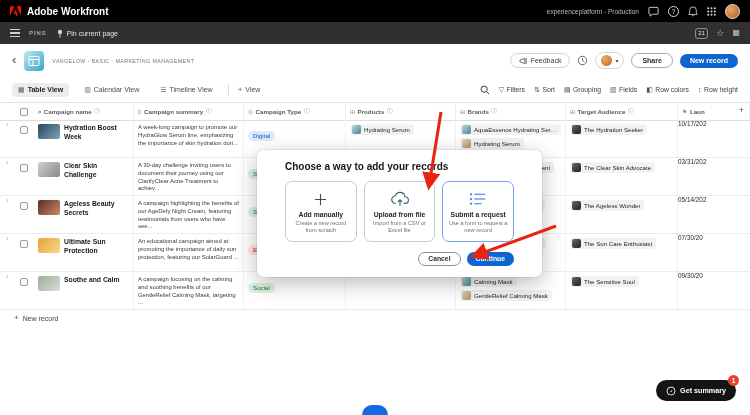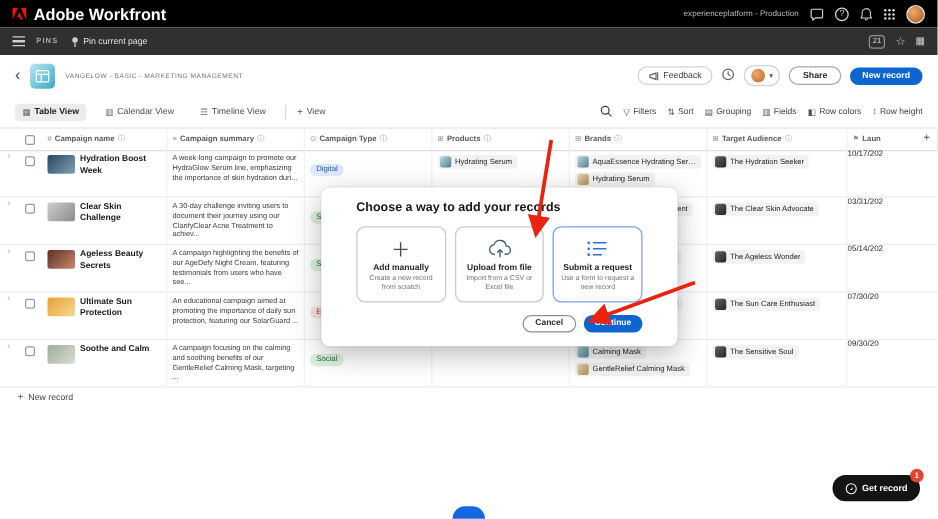--- a/index.html
+++ b/index.html
@@ -4,21 +4,21 @@
 <style>
   html,body{margin:0;padding:0}
   body{
     width:750px;height:415px;position:relative;overflow:hidden;background:#fff;
     font-family:"Liberation Sans","DejaVu Sans",sans-serif;
     -webkit-font-smoothing:antialiased;
   }
   
   .topbar{position:absolute;top:0;left:0;right:0;height:22px;background:#000;
     display:flex;align-items:center;padding:0 10px;gap:6px;box-sizing:border-box}
-  .brand{color:#fff;font-size:13px;font-weight:bold}
+  .brand{color:#fff;font-size:10px;font-weight:bold}
   .topbar-right{margin-left:auto;display:flex;align-items:center;gap:9px}
   .env{color:#bdbdbd;font-size:6.5px}
   .ticon-svg{display:block}
   .help-bubble{width:11px;height:11px;border:1px solid #d9d9d9;border-radius:50%;
     color:#d9d9d9;font-size:7px;line-height:10px;text-align:center;box-sizing:border-box}
   .avatar-top{width:13px;height:13px;border-radius:50%;
     background:radial-gradient(circle at 35% 35%,#f0a868,#a85a1e);border:1px solid #e8e8e8}
   
   .pinbar{position:absolute;top:22px;left:0;right:0;height:22px;background:#303030;
     display:flex;align-items:center;padding:0 10px;gap:9px;box-sizing:border-box}
@@ -539,17 +539,17 @@
   </defs>
   <line x1="441" y1="112" x2="429" y2="186" stroke="#e8230f" stroke-width="3" marker-end="url(#ah)"></line>
   <line x1="556" y1="226" x2="474" y2="256" stroke="#e8230f" stroke-width="3" marker-end="url(#ah)"></line>
 </svg>
 
 <div class="getstarted">
   <svg width="10" height="10" viewBox="0 0 12 12">
       <circle cx="6" cy="6" r="4.8" fill="none" stroke="#fff" stroke-width="1"></circle>
       <path d="M4.5 7.5 7.8 4.2 6.8 7 4.5 7.5z" fill="#fff"></path>
     </svg>
-  <span>Get record</span>
+  <span>Get summary</span>
   <span class="gs-badge">1</span>
 </div>
 
 <div class="bluefrag"></div>
 
 </body></html>

